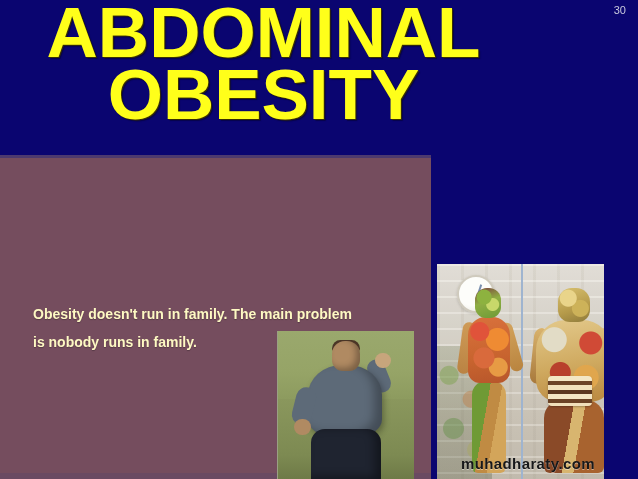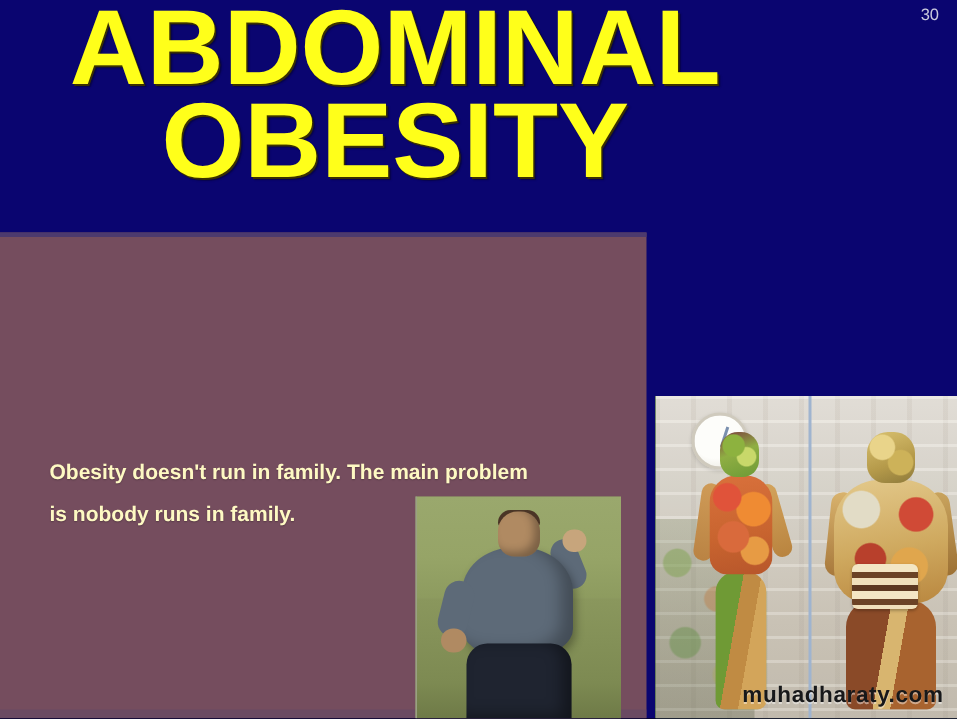--- a/index.html
+++ b/index.html
@@ -164,21 +164,21 @@
     background: #1f2430;
     border-radius: 14px 14px 0 0;
     box-shadow: inset -6px -2px 10px rgba(0,0,0,0.4);
   }
 
   
   .food-photo {
     position: absolute;
     left: 437px;
     top: 264px;
-    width: 201px;
+    width: 167px;
     height: 215px;
     overflow: hidden;
     background: #84cc16;
   }
   .food-bg {
     position: absolute;
     inset: 0;
     background:
       linear-gradient(180deg, #e8e4dc 0%, #dad5cb 38%, #cfc8bb 70%, #c7c0b2 100%);
   }

